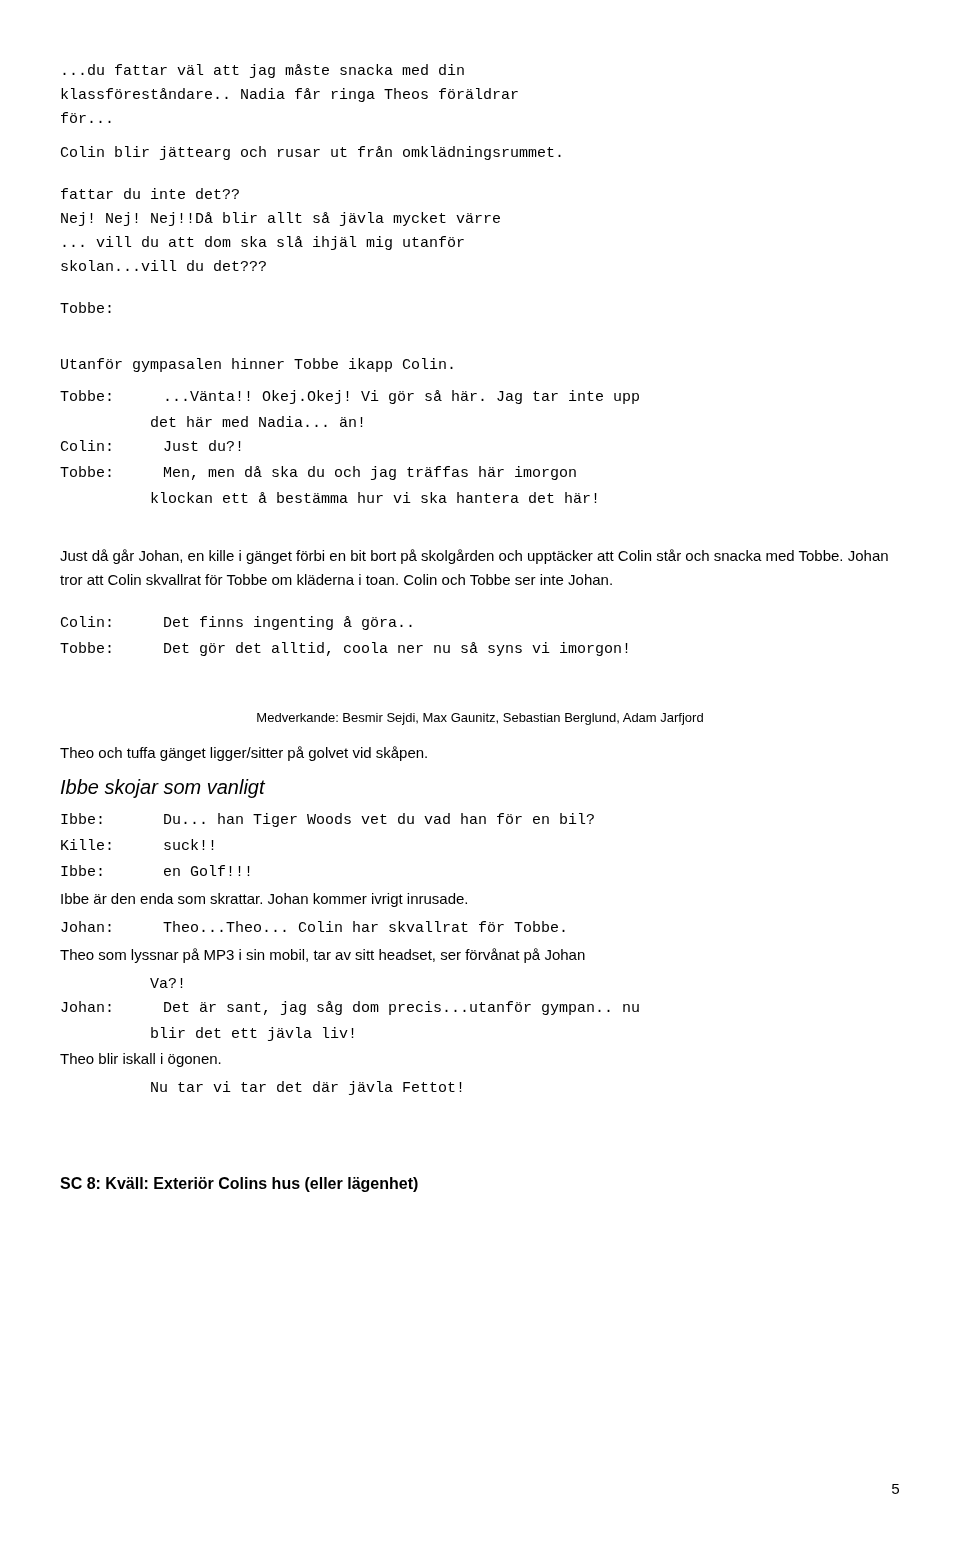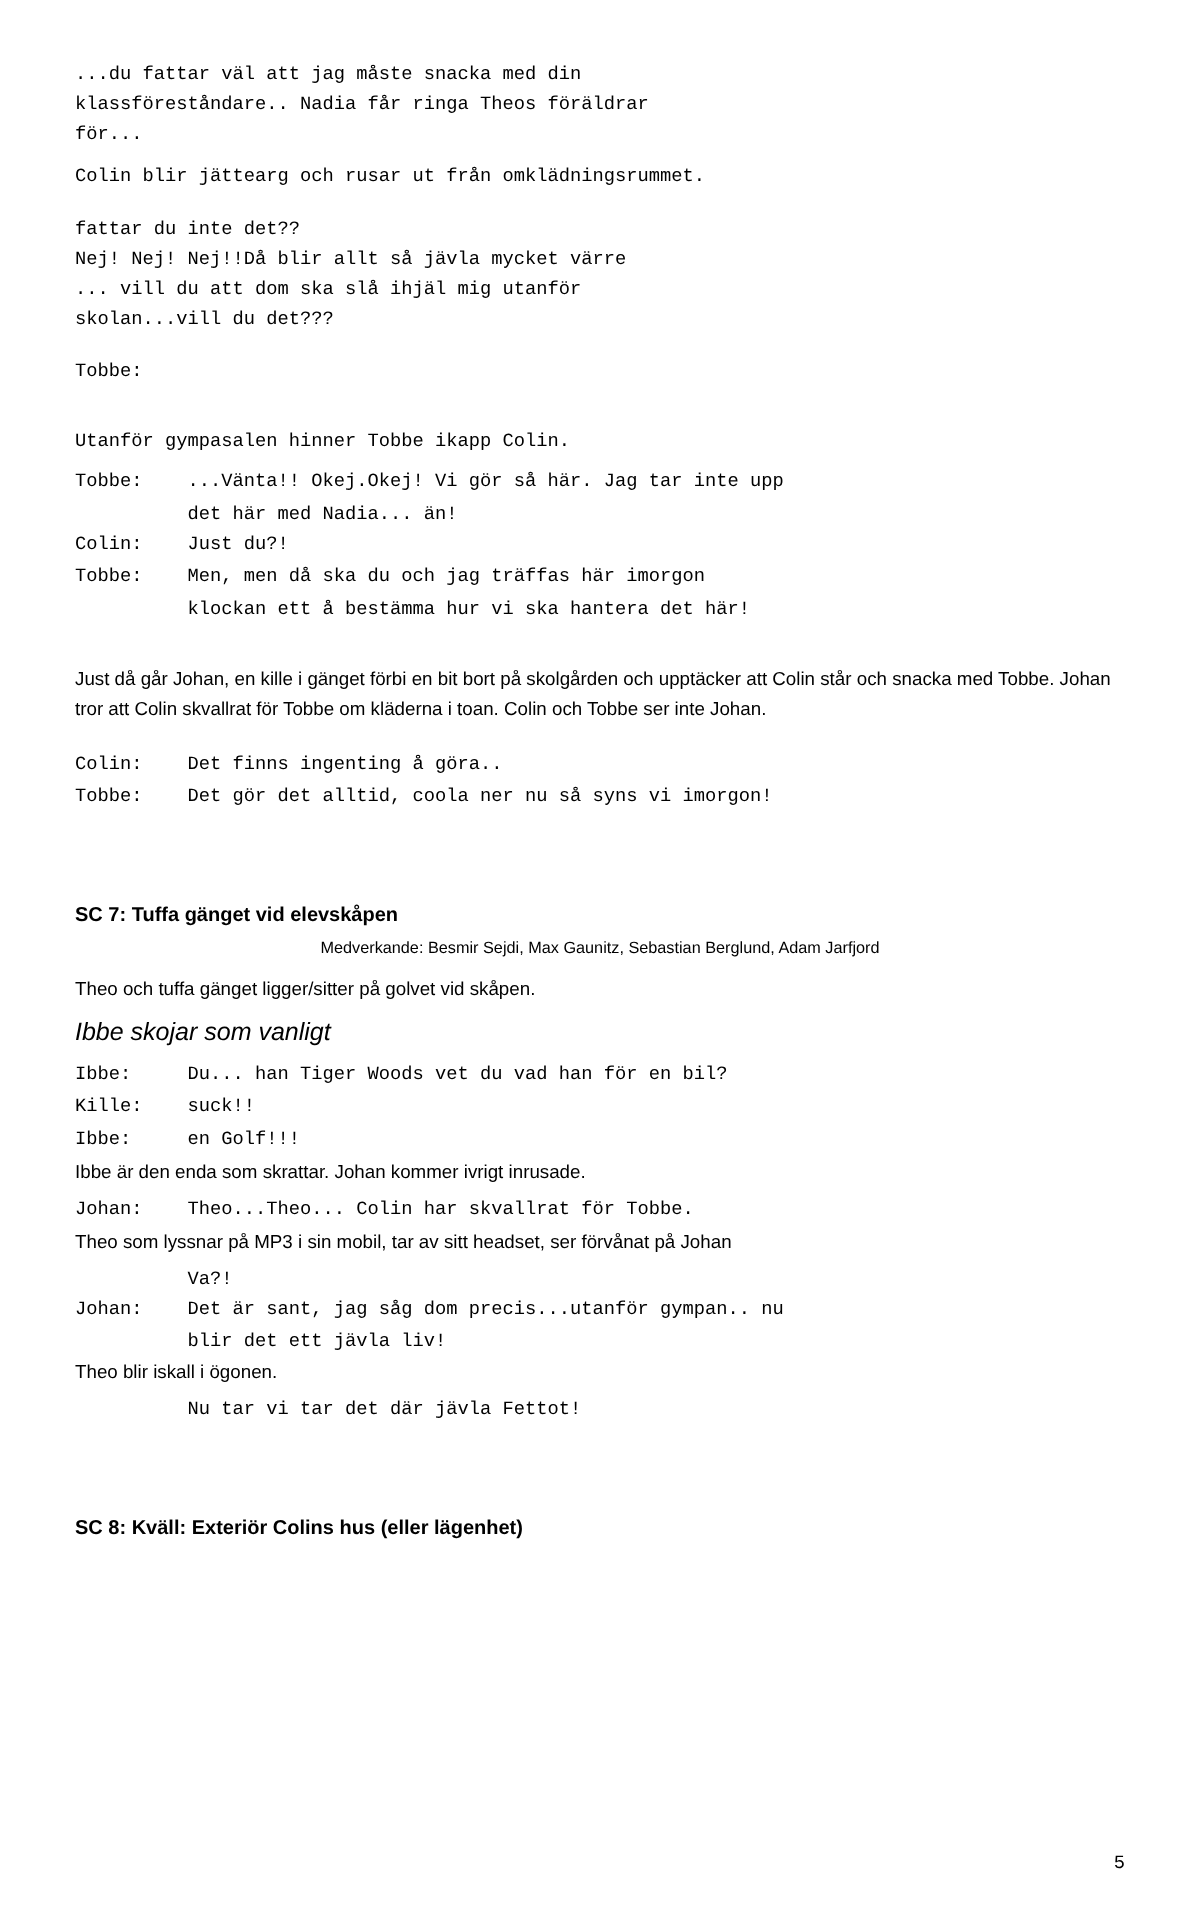--- a/index.html
+++ b/index.html
@@ -15,31 +15,32 @@
       line-height: 1.6;
       color: #000000;
       padding: 48px 60px 48px 60px;
       width: 960px;
       min-height: 1543px;
       position: relative;
     }
 
     .page-content {
       max-width: 840px;
-      margin: 0 auto;
+      margin: 12px auto;
     }
 
     .paragraph {
       margin-bottom: 10px;
       text-align: left;
     }
 
     .dialogue-line {
       display: flex;
       margin-bottom: 2px;
+      gap: 13px;
     }
 
     .speaker {
       min-width: 90px;
       font-family: 'Courier New', Courier, monospace;
       font-size: 15px;
     }
 
     .speech {
       flex: 1;
@@ -160,21 +161,20 @@
   </div>
 
   <div class="dialogue-line section-gap">
     <span class="speaker">Tobbe:</span>
     <span class="speech">Det gör det alltid, coola ner nu så syns vi imorgon!</span>
   </div>
 
   <div class="spacer"></div>
   <div class="spacer"></div>
 
-  <div class="scene-heading">SC 7: Tuffa gänget vid elevskåpen</div>
   <div class="scene-subheading">Medverkande: Besmir Sejdi, Max Gaunitz, Sebastian Berglund, Adam Jarfjord</div>
 
   <div class="scene-narrative">Theo och tuffa gänget ligger/sitter på golvet vid skåpen.</div>
   <div class="italic-narrative">Ibbe skojar som vanligt</div>
 
   <div class="dialogue-line">
     <span class="speaker">Ibbe:</span>
     <span class="speech">Du... han Tiger Woods vet du vad han för en bil?</span>
   </div>
 

